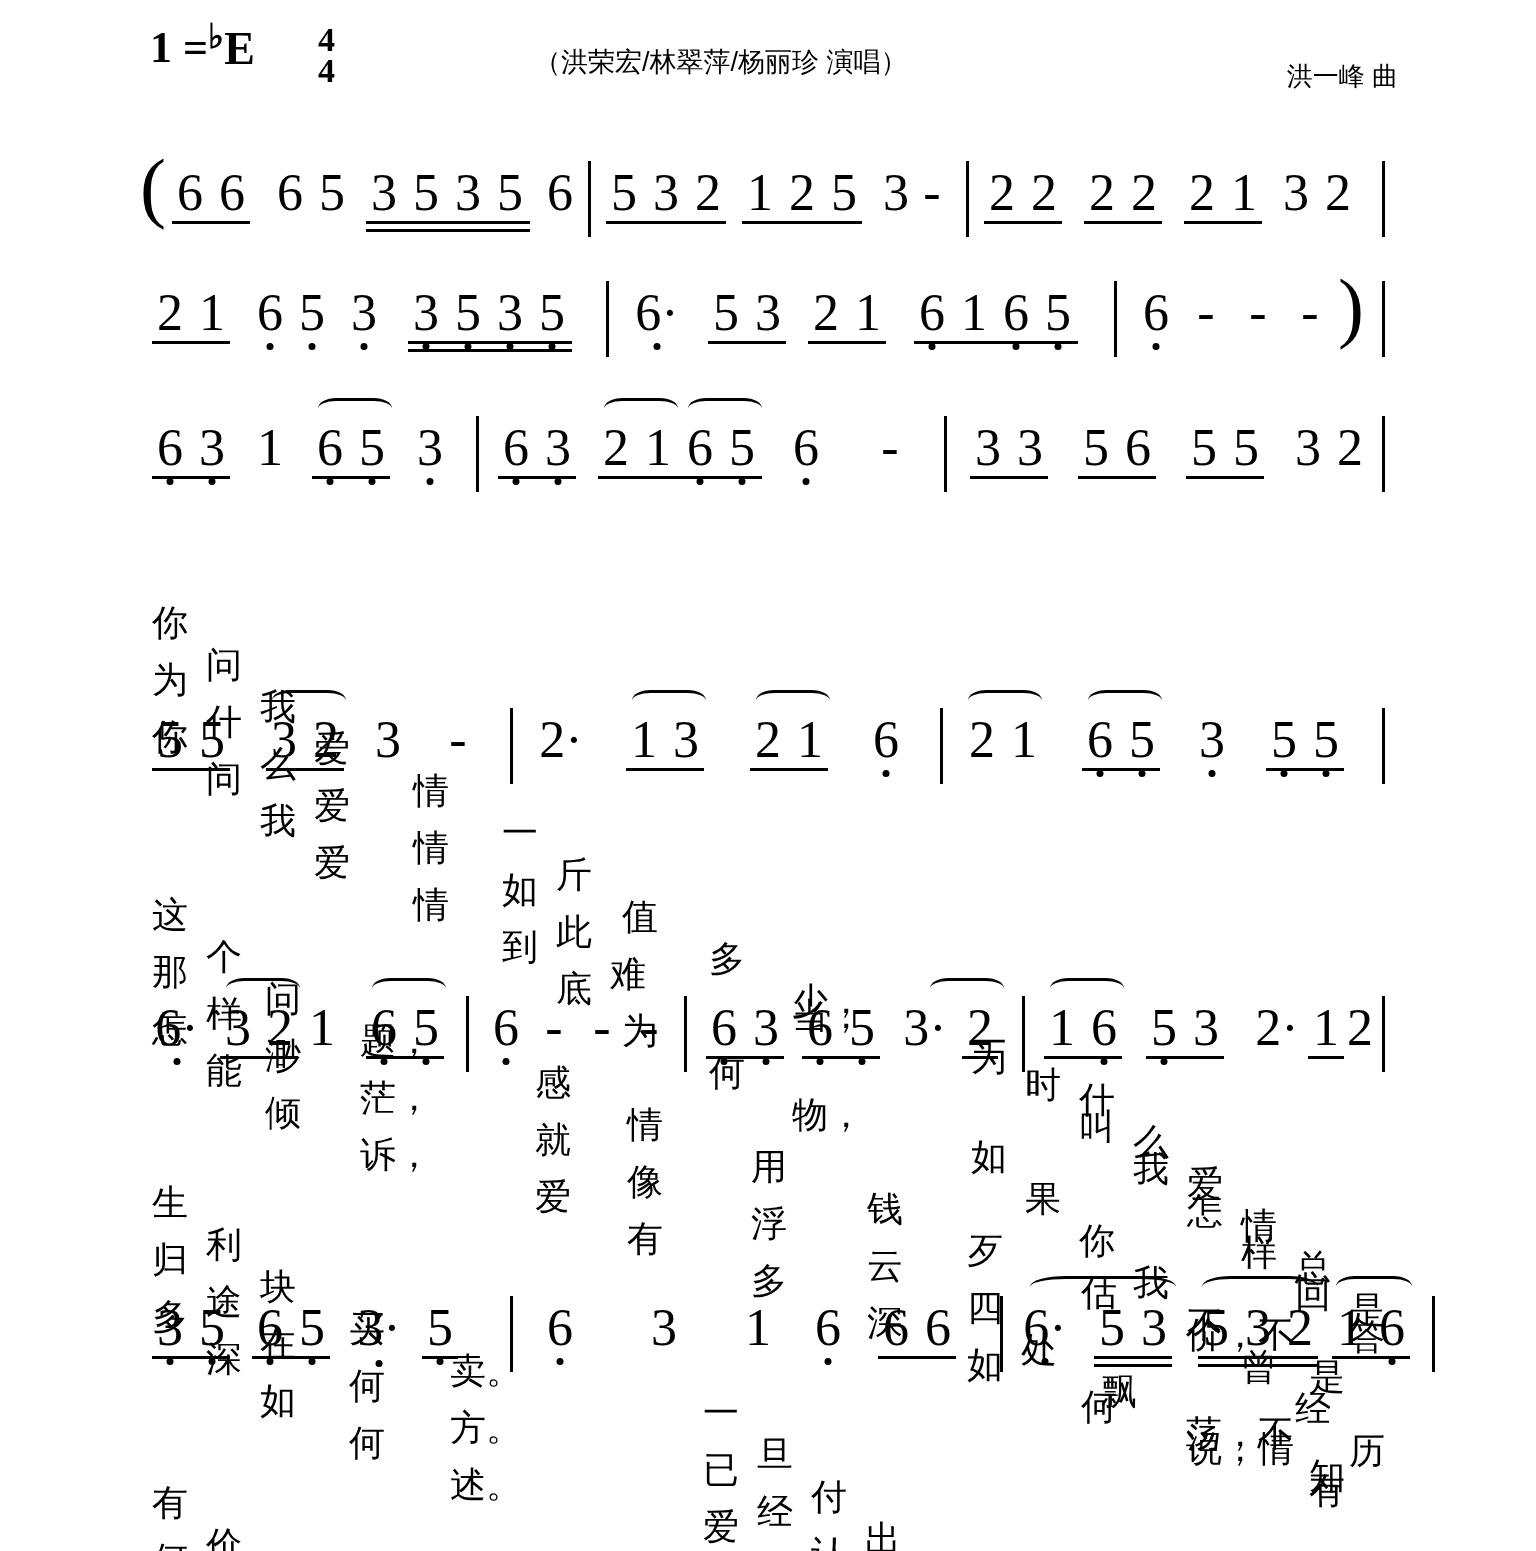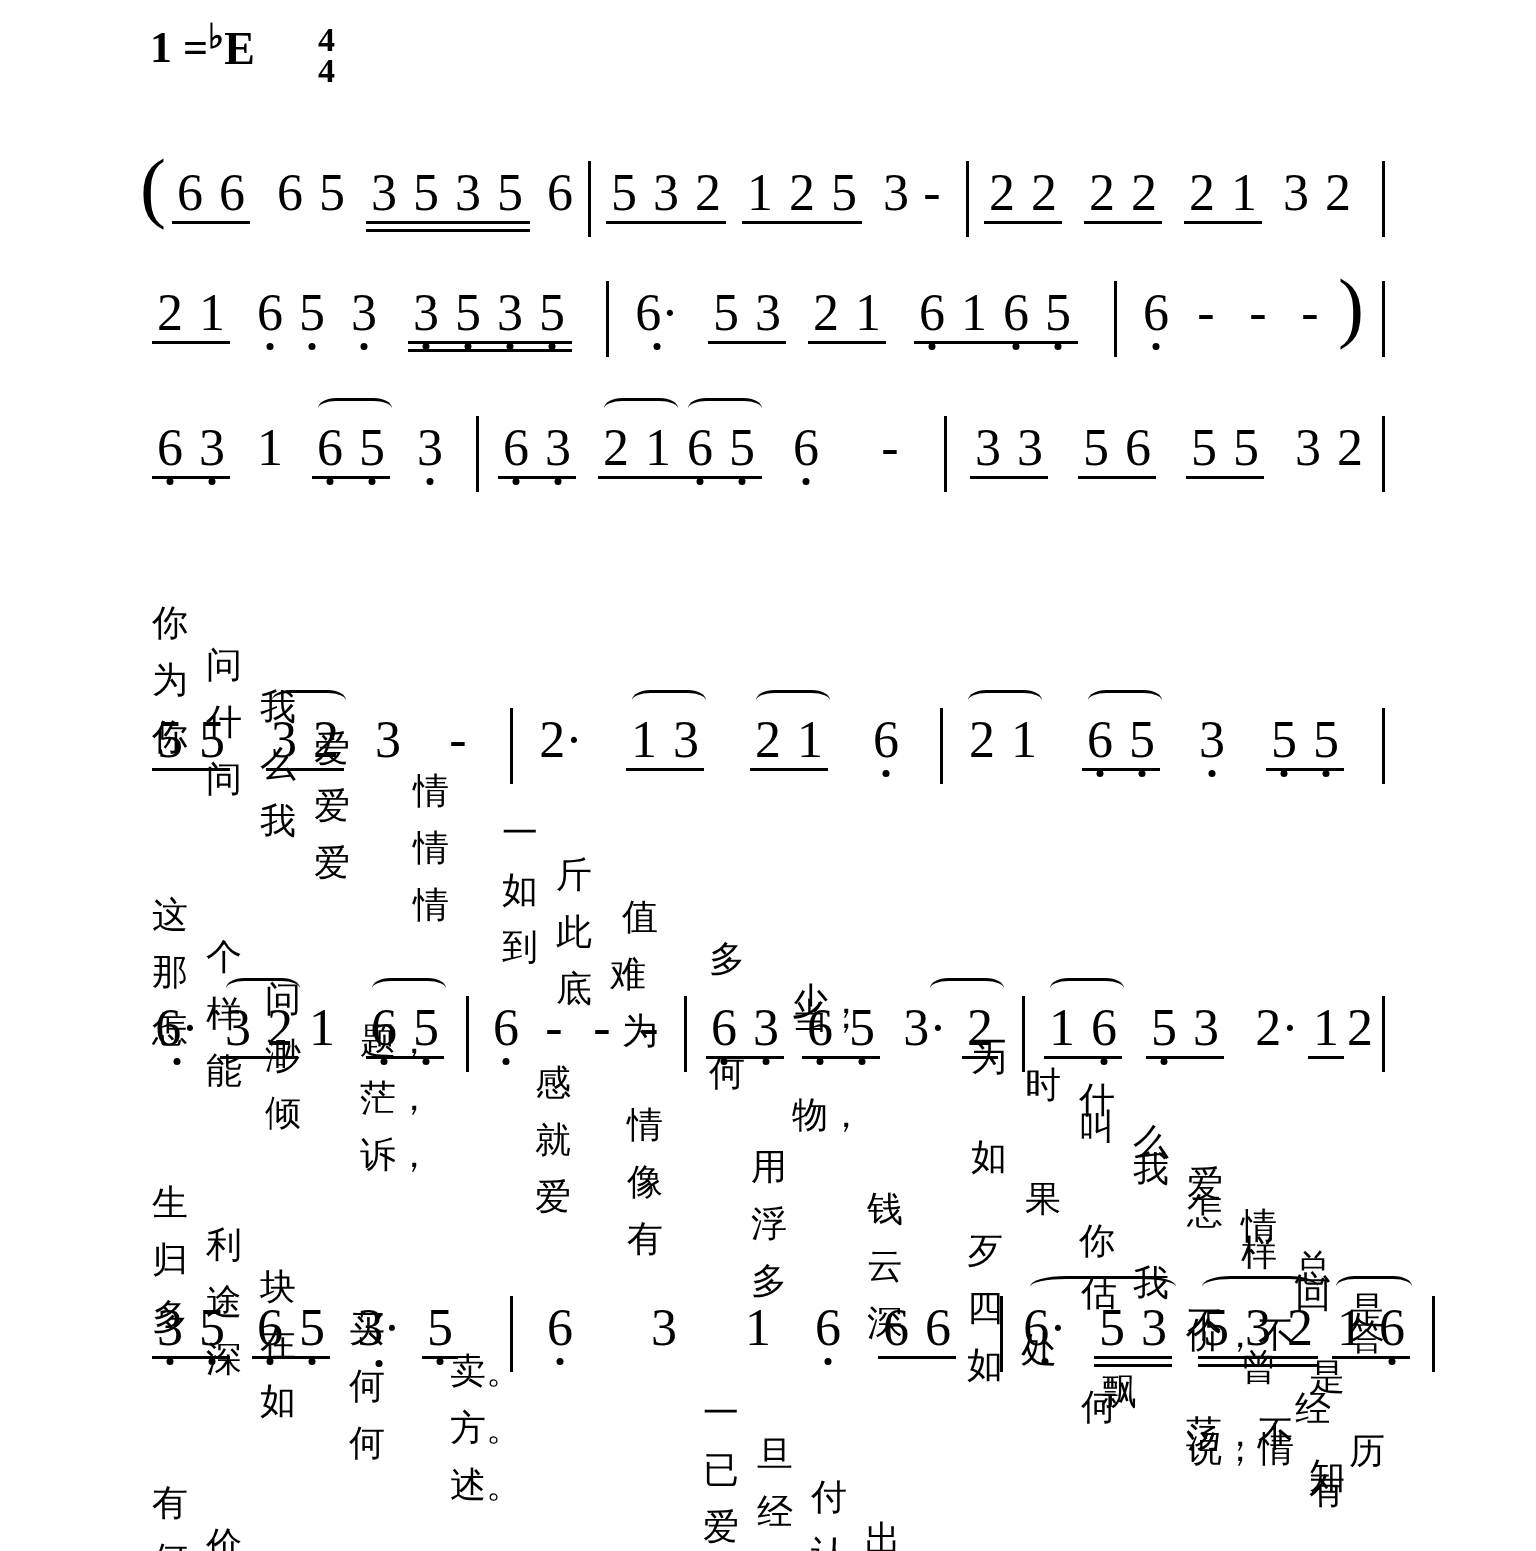--- a/index.html
+++ b/index.html
@@ -94,21 +94,23 @@
   <div class="header">
     <div class="key-sig">
       <span class="eq">1 =</span>
       <span class="flat">♭</span>
       <span class="note">E</span>
     </div>
     <div class="meter">
       <span class="num">4</span>
       <span class="den">4</span>
     </div>
+    <div class="performers">（洪荣宏/林翠萍/杨丽珍 演唱）</div>
     <div class="credits">
+      <div>洪一峰 曲</div>
     </div>
   </div>
 
   <div class="sys" style="top:165px;height:90px;">
     <div class="notes">
       <span class="n paren" style="left:138px;top:-6px;width:30px;">(</span>
 
       <span class="n big" style="left:170px;top:0;width:40px;">6</span>
       <span class="n big" style="left:212px;top:0;width:40px;">6</span>
       <span class="beam" style="left:172px;top:56px;width:78px;"></span>

